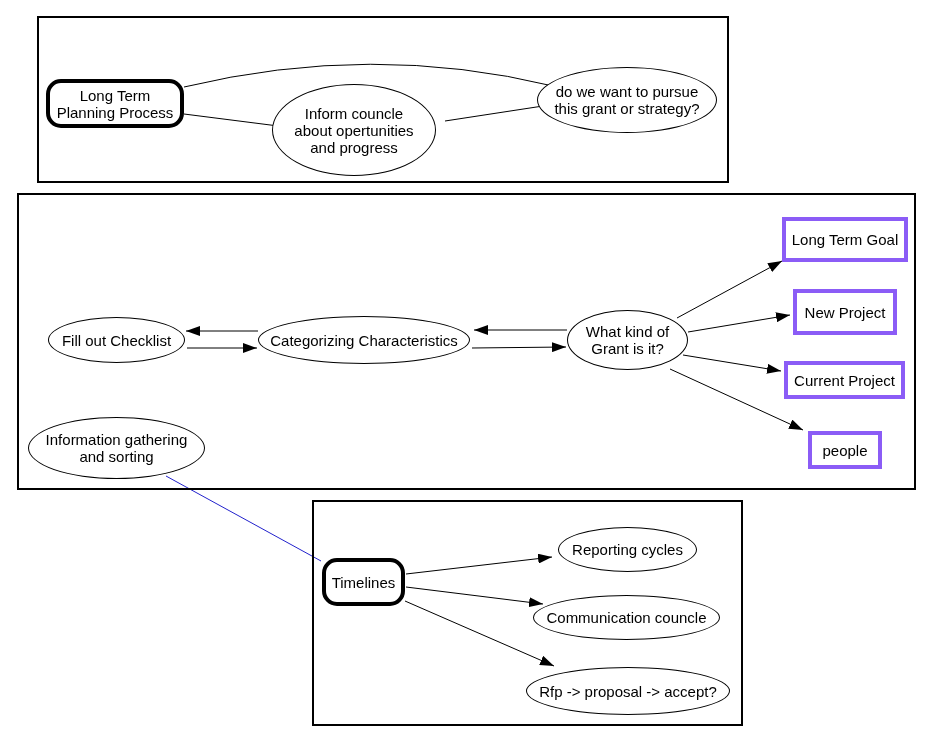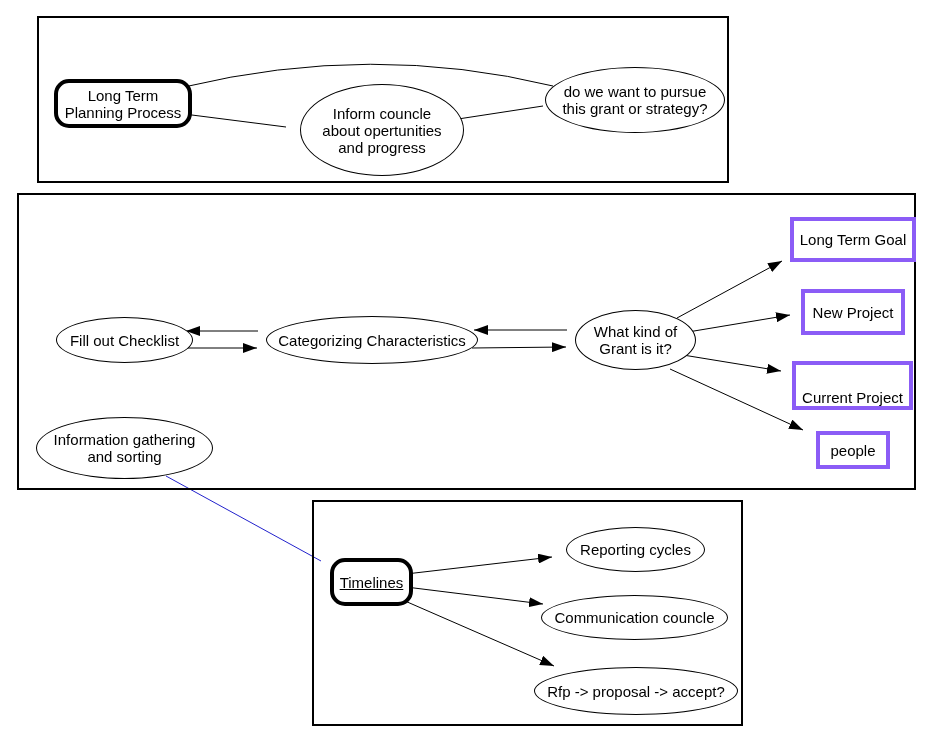--- a/index.html
+++ b/index.html
@@ -29,21 +29,20 @@
   }
   .node {
     position: absolute;
     z-index: 3;
     box-sizing: border-box;
     display: flex;
     align-items: center;
     justify-content: center;
     background: #ffffff;
     text-align: center;
-    margin-left: 8px;
   }
   .ellipse { border: 1px solid #000000; border-radius: 50%; }
   .rect    { border: 4px solid #8b5cf6; }
   .rounded-thick {
     border: 4px solid #000000;
     border-radius: 15px;
   }
   .node-label {
     white-space: pre-line;
     text-align: center;
@@ -84,21 +83,21 @@
   </svg>
 
   <div class="group-box" style="left:37px; top:16px; width:692px; height:167px;"></div>
   <div class="group-box" style="left:17px; top:193px; width:899px; height:297px;"></div>
   <div class="group-box" style="left:312px; top:500px; width:431px; height:226px;"></div>
 
   <div class="node rounded-thick" style="left:46px; top:79px; width:138px; height:49px;">
     <span class="node-label">Long Term
 Planning Process</span>
   </div>
-  <div class="node ellipse" style="left:292px; top:84px; width:164px; height:92px;">
+  <div class="node ellipse" style="left:272px; top:84px; width:164px; height:92px;">
     <span class="node-label">Inform councle
 about opertunities
 and progress</span>
   </div>
   <div class="node ellipse" style="left:537px; top:67px; width:180px; height:66px;">
     <span class="node-label">do we want to pursue
 this grant or strategy?</span>
   </div>
 
   <div class="node ellipse" style="left:48px; top:317px; width:137px; height:46px;">
@@ -110,32 +109,32 @@
   <div class="node ellipse" style="left:567px; top:310px; width:121px; height:60px;">
     <span class="node-label">What kind of
 Grant is it?</span>
   </div>
   <div class="node rect" style="left:782px; top:217px; width:126px; height:45px;">
     <span class="node-label">Long Term Goal</span>
   </div>
   <div class="node rect" style="left:793px; top:289px; width:104px; height:46px;">
     <span class="node-label">New Project</span>
   </div>
-  <div class="node rect" style="left:784px; top:361px; width:121px; height:49px;align-items:flex-end;">
+  <div class="node rect" style="left:784px; top:361px; width:121px; height:38px;">
     <span class="node-label">Current Project</span>
   </div>
   <div class="node rect" style="left:808px; top:431px; width:74px; height:38px;">
     <span class="node-label">people</span>
   </div>
   <div class="node ellipse" style="left:28px; top:417px; width:177px; height:62px;">
     <span class="node-label">Information gathering
 and sorting</span>
   </div>
 
-  <div class="node rounded-thick" style="left:322px; top:558px; width:83px; height:48px;text-decoration:underline;">
+  <div class="node rounded-thick" style="left:322px; top:558px; width:83px; height:48px;">
     <span class="node-label">Timelines</span>
   </div>
   <div class="node ellipse" style="left:558px; top:527px; width:139px; height:45px;">
     <span class="node-label">Reporting cycles</span>
   </div>
   <div class="node ellipse" style="left:533px; top:595px; width:187px; height:45px;">
     <span class="node-label">Communication councle</span>
   </div>
   <div class="node ellipse" style="left:526px; top:667px; width:204px; height:48px;">
     <span class="node-label">Rfp -&gt; proposal -&gt; accept?</span>

